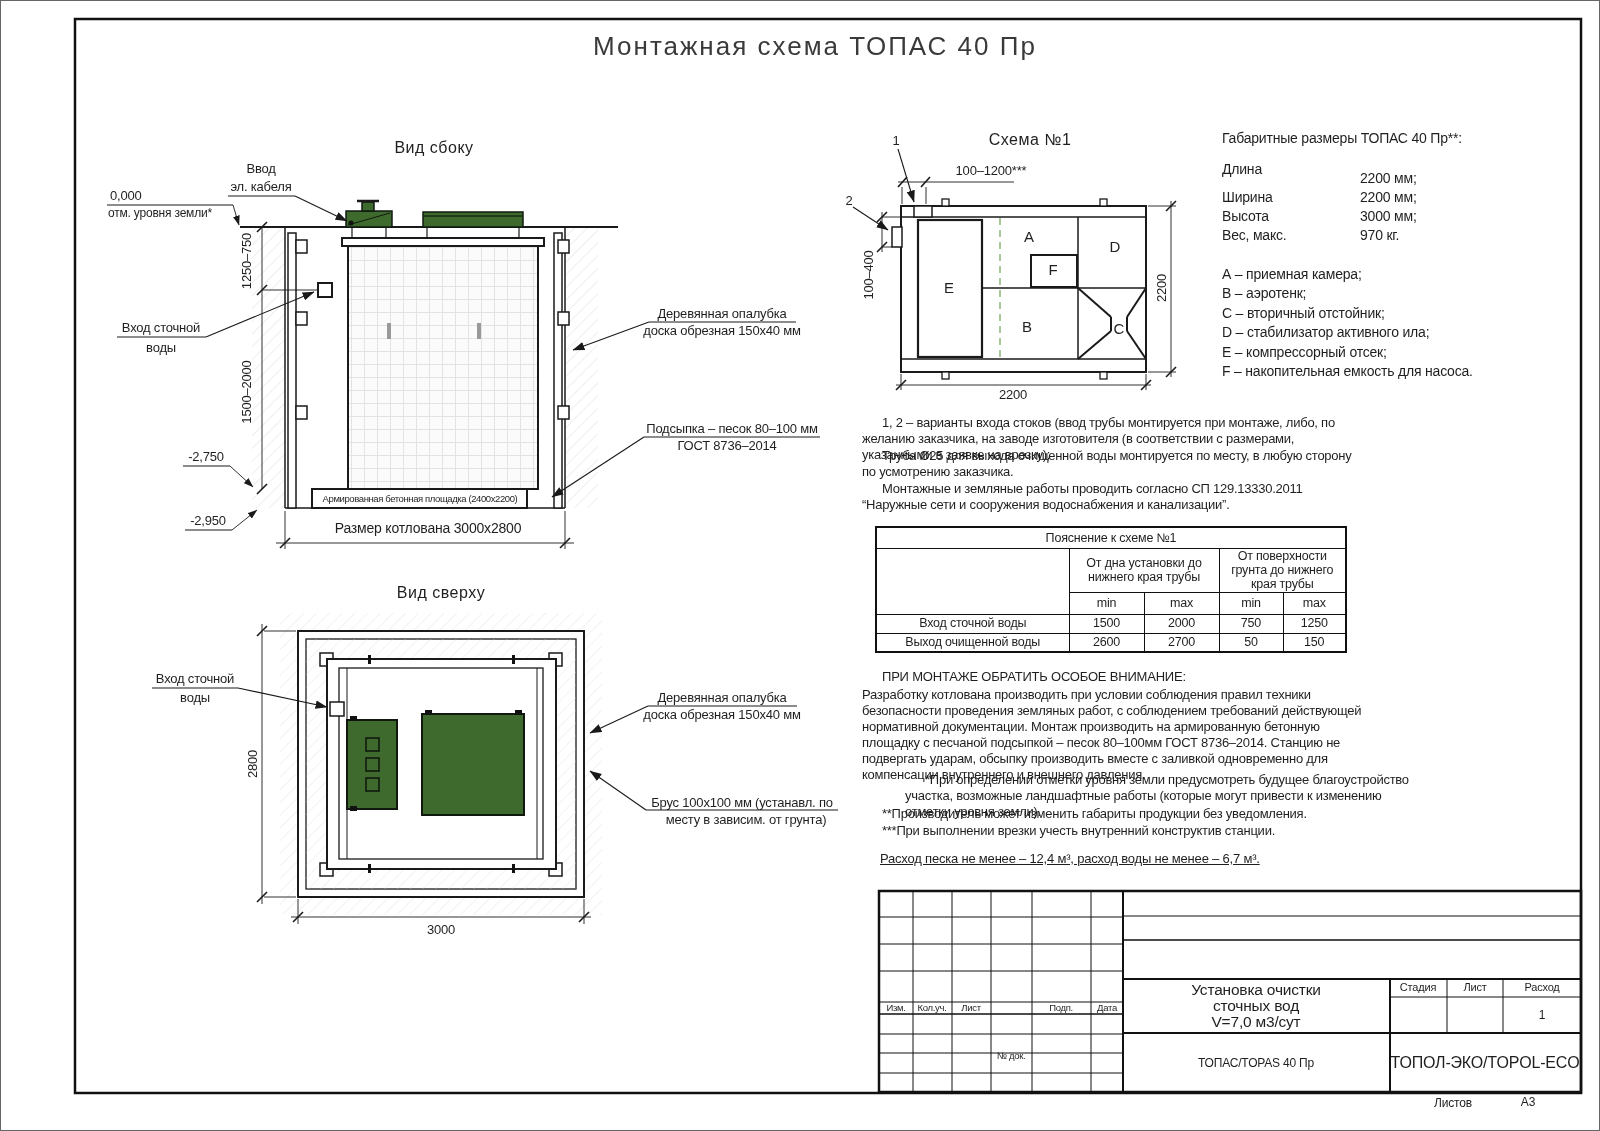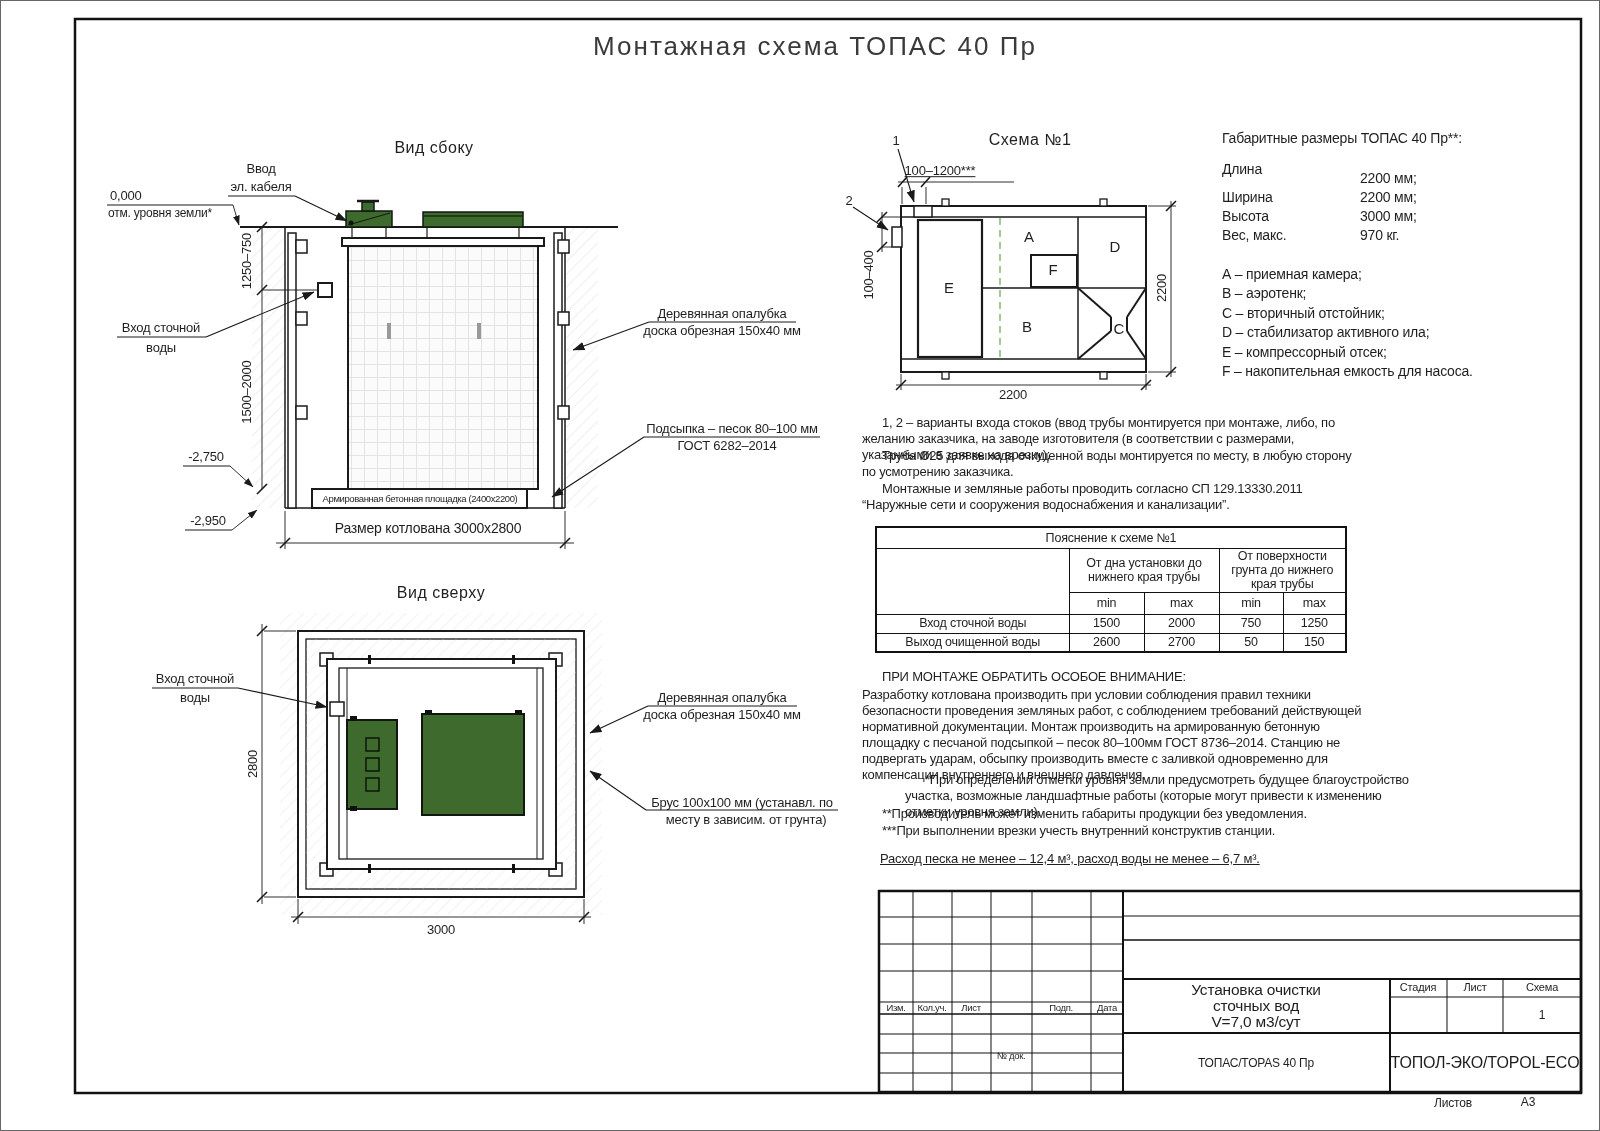--- a/index.html
+++ b/index.html
@@ -264,36 +264,36 @@
 <div class="lbl" style="left:161px;top:348px;">воды</div>
 <div class="lbl rot" style="left:247px;top:261px;">1250–750</div>
 <div class="lbl rot" style="left:247px;top:392px;">1500–2000</div>
 <div class="lbl" style="left:206px;top:457px;">-2,750</div>
 <div class="lbl" style="left:208px;top:521px;">-2,950</div>
 <div class="lbl f95" style="left:420px;top:499px;">Армированная бетонная площадка (2400х2200)</div>
 <div class="lbl f14" style="left:428px;top:528px;">Размер котлована 3000х2800</div>
 <div class="lbl" style="left:722px;top:314px;">Деревянная опалубка</div>
 <div class="lbl" style="left:722px;top:331px;">доска обрезная 150х40 мм</div>
 <div class="lbl" style="left:732px;top:429px;">Подсыпка – песок 80–100 мм</div>
-<div class="lbl" style="left:727px;top:446px;">ГОСТ 6282–2014</div>
+<div class="lbl" style="left:727px;top:446px;">ГОСТ 8736–2014</div>
 
 <div class="lbl sec-title" style="left:441px;top:593px;">Вид сверху</div>
 <div class="lbl" style="left:195px;top:679px;">Вход сточной</div>
 <div class="lbl" style="left:195px;top:698px;">воды</div>
 <div class="lbl rot" style="left:253px;top:764px;">2800</div>
 <div class="lbl" style="left:441px;top:930px;">3000</div>
 <div class="lbl" style="left:722px;top:698px;">Деревянная опалубка</div>
 <div class="lbl" style="left:722px;top:715px;">доска обрезная 150х40 мм</div>
 <div class="lbl" style="left:742px;top:803px;">Брус 100х100 мм (устанавл. по</div>
 <div class="lbl" style="left:746px;top:820px;">месту в зависим. от грунта)</div>
 
 <div class="lbl sec-title" style="left:1030px;top:140px;">Схема №1</div>
 <div class="lbl" style="left:896px;top:141px;">1</div>
 <div class="lbl" style="left:849px;top:201px;">2</div>
-<div class="lbl" style="left:940px;top:171px;text-decoration:underline;">100–1200***</div>
+<div class="lbl" style="left:991px;top:171px;">100–1200***</div>
 <div class="lbl rot" style="left:869px;top:275px;">100–400</div>
 <div class="lbl" style="left:1013px;top:395px;">2200</div>
 <div class="lbl rot" style="left:1162px;top:288px;">2200</div>
 <div class="lbl comp" style="left:1029px;top:237px;">A</div>
 <div class="lbl comp" style="left:1027px;top:327px;">B</div>
 <div class="lbl comp" style="left:1119px;top:329px;">C</div>
 <div class="lbl comp" style="left:1115px;top:247px;">D</div>
 <div class="lbl comp" style="left:949px;top:288px;">E</div>
 <div class="lbl comp" style="left:1053px;top:270px;">F</div>
 
@@ -369,17 +369,17 @@
 <div class="lbl f10" style="left:971px;top:1008px;">Лист</div>
 <div class="lbl f10" style="left:1011px;top:1008px;margin-top:48px;">№ док.</div>
 <div class="lbl f10" style="left:1061px;top:1008px;">Подп.</div>
 <div class="lbl f10" style="left:1107px;top:1008px;">Дата</div>
 <div class="lbl f15" style="left:1256px;top:990px;">Установка очистки</div>
 <div class="lbl f15" style="left:1256px;top:1006px;">сточных вод</div>
 <div class="lbl f15" style="left:1256px;top:1022px;">V=7,0 м3/сут</div>
 <div class="lbl f12" style="left:1256px;top:1063px;">ТОПАС/TOPAS 40 Пр</div>
 <div class="lbl f11" style="left:1418px;top:988px;">Стадия</div>
 <div class="lbl f11" style="left:1475px;top:988px;">Лист</div>
-<div class="lbl f11" style="left:1542px;top:988px;">Схема</div>
+<div class="lbl f11" style="left:1542px;top:988px;">Расход</div>
 <div class="lbl f12" style="left:1542px;top:1015px;">1</div>
 <div class="lbl f16" style="left:1485px;top:1063px;">ТОПОЛ-ЭКО/TOPOL-ECO</div>
 <div class="lbl f12" style="left:1453px;top:1103px;">Листов</div>
 <div class="lbl f12" style="left:1528px;top:1102px;">А3</div>
 
 </body></html>

